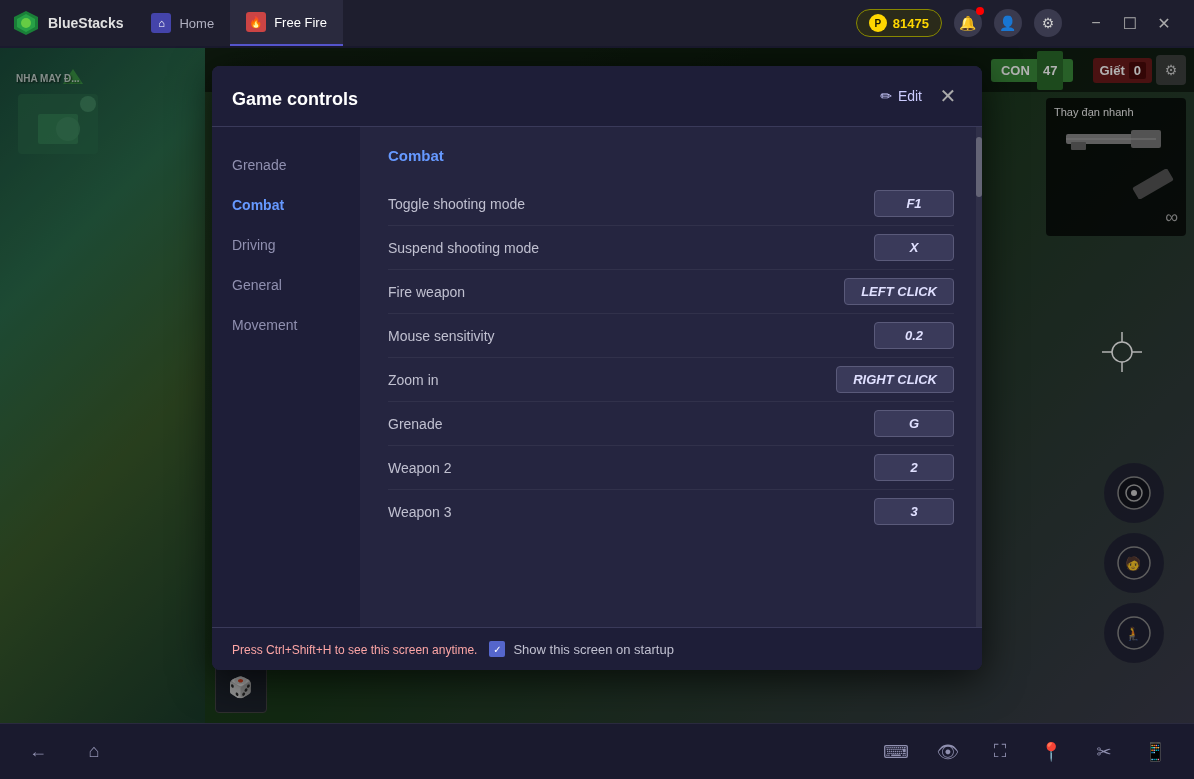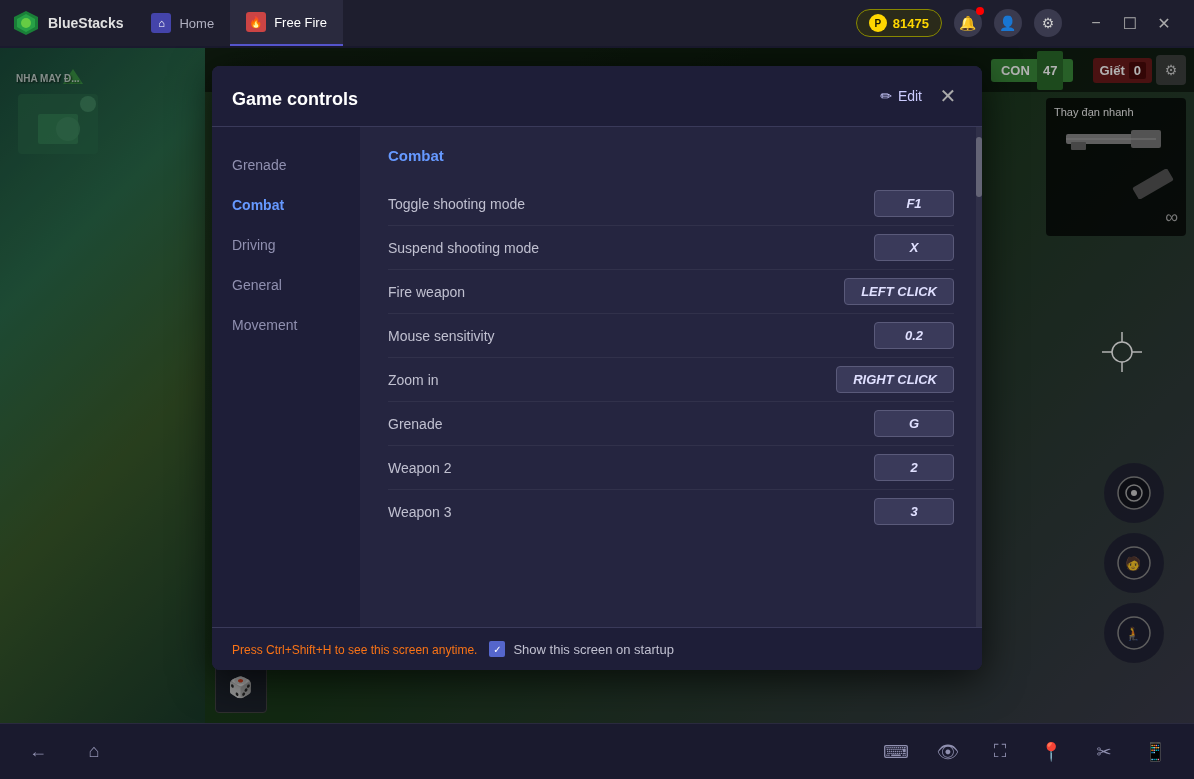--- a/index.html
+++ b/index.html
@@ -472,21 +472,21 @@
     
     .modal-footer {
       background: #1e1e38;
       padding: 12px 20px;
       border-top: 1px solid #3a3a5a;
       display: flex;
       align-items: center;
       gap: 12px;
     }
     .footer-hint {
-      color: #f97316;
+      color: #fca5a5;
       font-size: 12px;
     }
     .checkbox-row {
       display: flex;
       align-items: center;
       gap: 8px;
     }
     .checkbox {
       width: 16px;
       height: 16px;

